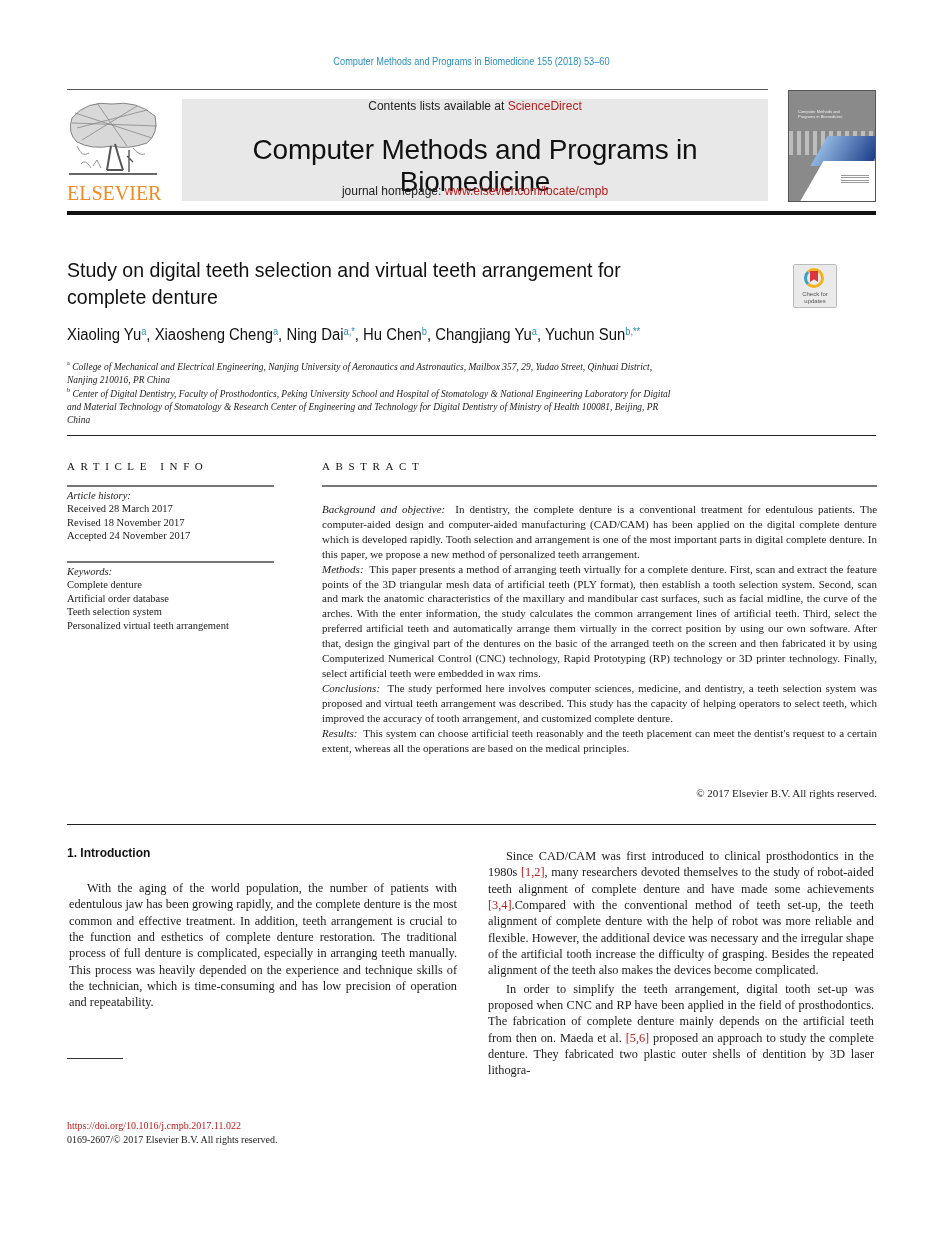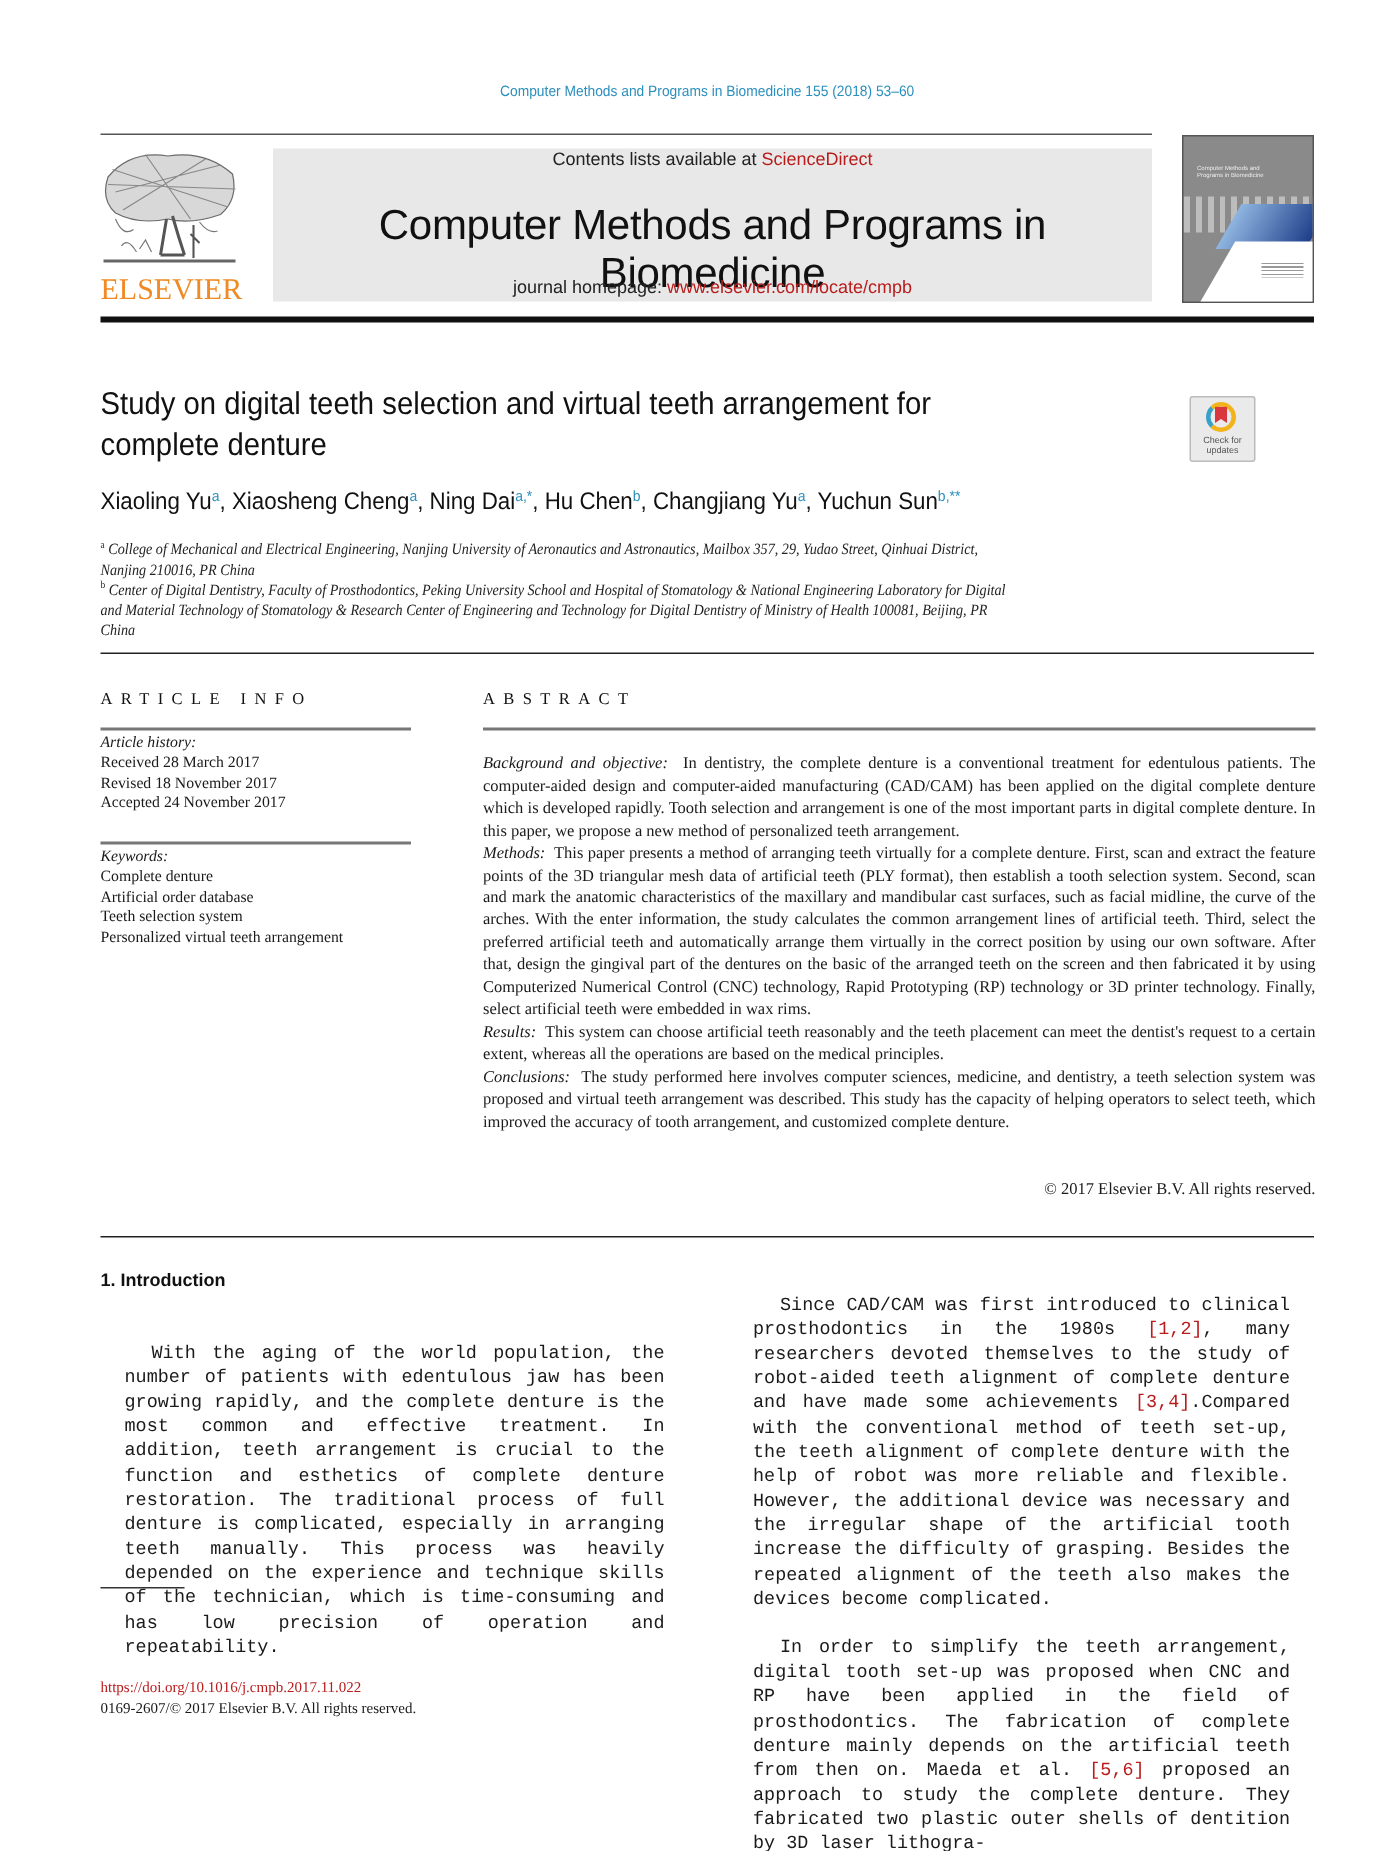--- a/index.html
+++ b/index.html
@@ -51,21 +51,21 @@
   .section-head { font-family: "Liberation Serif", serif; font-size: 11px; letter-spacing: 5.6px; color: #111; }
   .grey-rule { height: 2px; background: #777; }
   .info-text { font-family: "Liberation Serif", serif; font-size: 10.5px; line-height: 13.4px; color: #1a1a1a; }
   .info-text i { font-style: italic; }
   .abstract { left: 322px; top: 490px; width: 555px; font-family: "Liberation Serif", serif; font-size: 11px;
               line-height: 14.9px; text-align: justify; color: #1a1a1a; margin-top: 12px; }
   .abstract p { margin: 0; }
   .abstract i { font-style: italic; }
   .copyright { left: 322px; width: 555px; top: 787px; text-align: right; font-family: "Liberation Serif", serif; font-size: 11px; }
   .col { font-family: "Liberation Serif", serif; font-size: 12.3px; line-height: 16.35px; text-align: justify; color: #1a1a1a; }
-  .col p { margin: 16px; text-indent: 18px; font-family: Liberation Mono, monospace; }
+  .col p { margin: 2px; text-indent: 18px; }
   .intro-head { left: 67px; top: 846px; font-family: "Liberation Sans", sans-serif; font-weight: bold; font-size: 12px; color: #111; }
   .fn-rule { left: 67px; top: 1058px; width: 56px; height: 1px; background: #333; }
   .footnotes { left: 67px; top: 1064px; width: 395px; font-family: "Liberation Serif", serif; font-size: 10px; line-height: 14px; color: #1a1a1a; }
   .footnotes .mark { display: inline-block; width: 18px; text-align: right; margin-right: 1px; color: #444; font-size: 9px; }
   .footnotes .indent { padding-left: 19px; }
   .doi { left: 67px; top: 1119px; font-family: "Liberation Serif", serif; font-size: 10px; line-height: 13.5px; }
 </style>
 </head>
 <body>
 
@@ -160,22 +160,22 @@
   <div>Artificial order database</div>
   <div>Teeth selection system</div>
   <div>Personalized virtual teeth arrangement</div>
 </div>
 
 <div class="abs section-head" style="left:322px; top:460px;">ABSTRACT</div>
 <div class="abs grey-rule" style="left:322px; top:485px; width:555px;"></div>
 <div class="abs abstract">
   <p><i>Background and objective:</i>&nbsp; <span>In dentistry, the complete denture is a conventional treatment for edentulous patients. The computer-aided design and computer-aided manufacturing (CAD/CAM) has been applied on the digital complete denture which is developed rapidly. Tooth selection and arrangement is one of the most important parts in digital complete denture. In this paper, we propose a new method of personalized teeth arrangement.</span></p>
   <p><i>Methods:</i>&nbsp; <span>This paper presents a method of arranging teeth virtually for a complete denture. First, scan and extract the feature points of the 3D triangular mesh data of artificial teeth (PLY format), then establish a tooth selection system. Second, scan and mark the anatomic characteristics of the maxillary and mandibular cast surfaces, such as facial midline, the curve of the arches. With the enter information, the study calculates the common arrangement lines of artificial teeth. Third, select the preferred artificial teeth and automatically arrange them virtually in the correct position by using our own software. After that, design the gingival part of the dentures on the basic of the arranged teeth on the screen and then fabricated it by using Computerized Numerical Control (CNC) technology, Rapid Prototyping (RP) technology or 3D printer technology. Finally, select artificial teeth were embedded in wax rims.</span></p>
+  <p><i>Conclusions:</i>&nbsp; <span>The study performed here involves computer sciences, medicine, and dentistry, a teeth selection system was proposed and virtual teeth arrangement was described. This study has the capacity of helping operators to select teeth, which improved the accuracy of tooth arrangement, and customized complete denture.</span></p>
   <p><i>Results:</i>&nbsp; <span>This system can choose artificial teeth reasonably and the teeth placement can meet the dentist's request to a certain extent, whereas all the operations are based on the medical principles.</span></p>
-  <p><i>Conclusions:</i>&nbsp; <span>The study performed here involves computer sciences, medicine, and dentistry, a teeth selection system was proposed and virtual teeth arrangement was described. This study has the capacity of helping operators to select teeth, which improved the accuracy of tooth arrangement, and customized complete denture.</span></p>
 </div>
 <div class="abs copyright">© 2017 Elsevier B.V. All rights reserved.</div>
 
 <div class="abs rule-mid" style="top:824px;"></div>
 
 <div class="abs intro-head">1.  Introduction</div>
 
 <div class="abs col" style="left:67px; top:878px; width:392px;">
   <p>With the aging of the world population, the number of patients with edentulous jaw has been growing rapidly, and the complete denture is the most common and effective treatment. In addition, teeth arrangement is crucial to the function and esthetics of complete denture restoration. The traditional process of full denture is complicated, especially in arranging teeth manually. This process was heavily depended on the experience and technique skills of the technician, which is time-consuming and has low precision of operation and repeatability.</p>
 </div>

